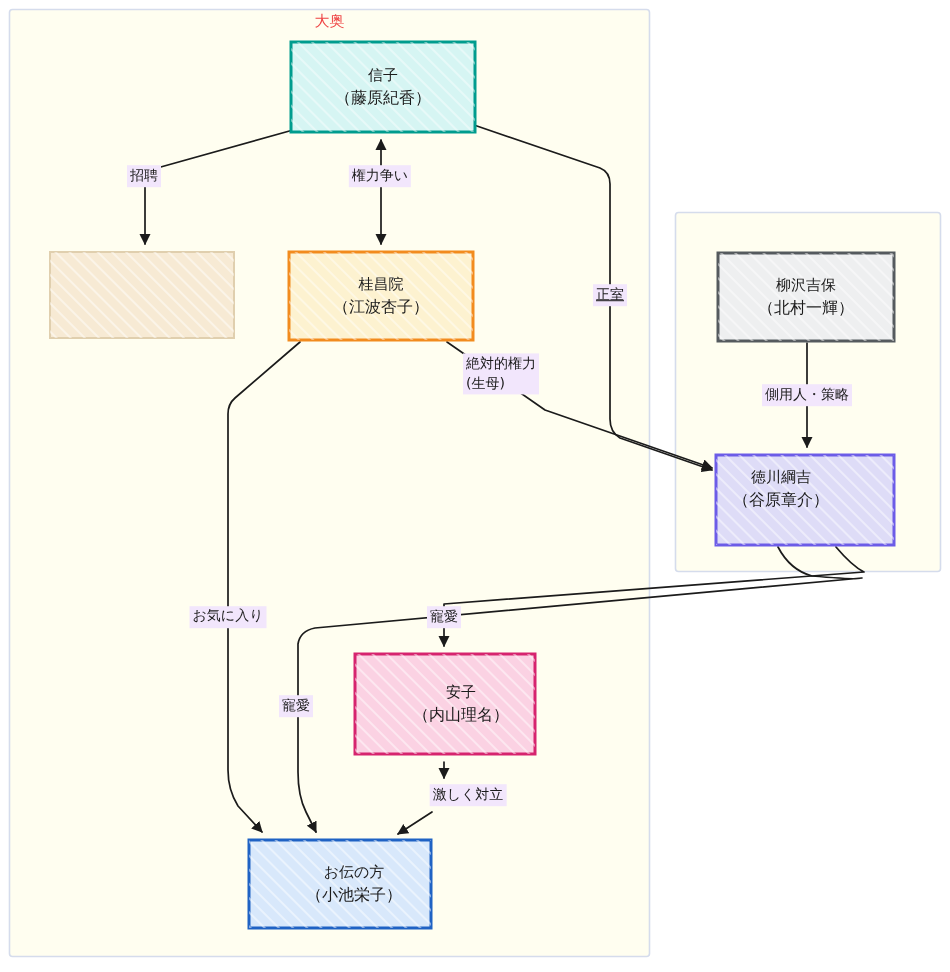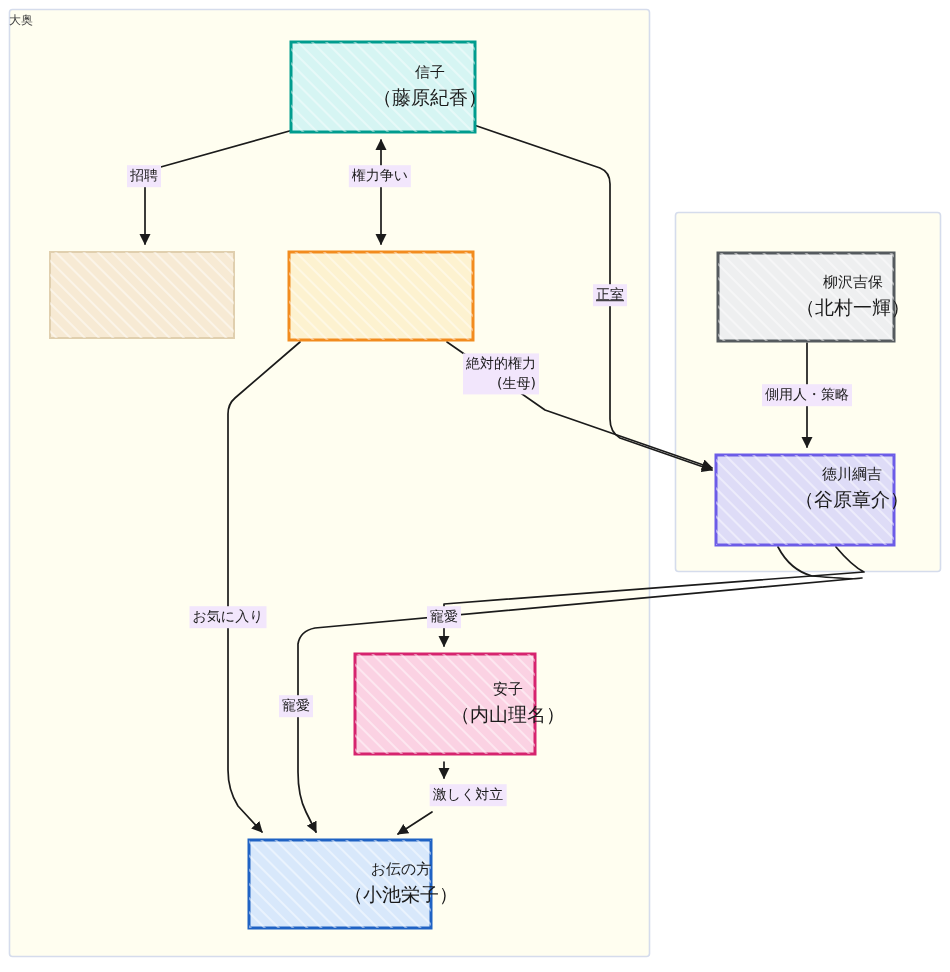--- a/index.html
+++ b/index.html
@@ -11,39 +11,38 @@
   #stage{position:absolute;left:0;top:0;width:950px;height:972px;}
   svg#canvas{position:absolute;left:0;top:0;width:950px;height:972px;}
 
   
   .node-label{
     position:absolute;
     display:flex;flex-direction:column;align-items:center;justify-content:center;
     text-align:center;line-height:1.45;
     color:#1b1b1b;font-size:15px;
     pointer-events:none;
-    padding-left:47px;
   }
-  .node-label .ln2{font-size:19px;}
+  .node-label .ln2{font-size:16px;}
 
   
   .cluster-title{
-    position:absolute;font-size:12px;color:#404040;text-align:left;
+    position:absolute;font-size:15px;color:#ef4444;text-align:center;
     white-space:nowrap;
   }
 
   
   .edge-label{
     position:absolute;
     background:#f2e6fc;
     color:#1b1b1b;
     font-size:14px;
     line-height:1.4;
     padding:1px 3px;
-    text-align:right;
+    text-align:left;
     white-space:nowrap;
     transform:translate(-50%,-50%);
   }
   .edge-label.two-line{white-space:normal;}
 </style>
 </head>
 <body>
 
 <div id="stage">
 
@@ -130,27 +129,31 @@
   </svg>
 
   <div class="cluster-title" style="left:9px;top:12px;width:641px;">大奥</div>
 
   <div class="node-label" style="left:291px;top:42px;width:184px;height:90px;">
     <span>信子</span>
     <span class="ln2">（藤原紀香）</span>
   </div>
 
 
+  <div class="node-label" style="left:289px;top:252px;width:184px;height:88px;">
+    <span>桂昌院</span>
+    <span class="ln2">（江波杏子）</span>
+  </div>
 
   <div class="node-label" style="left:718px;top:253px;width:176px;height:88px;justify-content:center;">
     <span>柳沢吉保</span>
     <span class="ln2">（北村一輝）</span>
   </div>
 
-  <div class="node-label" style="left:716px;top:455px;width:178px;height:68px;">
+  <div class="node-label" style="left:692px;top:455px;width:178px;height:68px;">
     <span>徳川綱吉</span>
     <span class="ln2">（谷原章介）</span>
   </div>
 
   <div class="node-label" style="left:355px;top:654px;width:212px;height:100px;">
     <span>安子</span>
     <span class="ln2">（内山理名）</span>
   </div>
 
   <div class="node-label" style="left:249px;top:840px;width:182px;height:88px;margin-left:14px;">
@@ -164,21 +167,21 @@
 
   <div class="edge-label" style="left:610px;top:295px;text-decoration:underline;">正室</div>
 
   <div class="edge-label two-line" style="left:501px;top:374px;">
     <div>絶対的権力</div>
     <div>(生母)</div>
   </div>
 
   <div class="edge-label" style="left:807px;top:395px;">側用人・策略</div>
 
-  <div class="edge-label" style="left:228px;top:617px;">お気に入り</div>
+  <div class="edge-label" style="left:228px;top:617px;font-family:Liberation Mono, monospace;">お気に入り</div>
 
   <div class="edge-label" style="left:296px;top:706px;">寵愛</div>
 
   <div class="edge-label" style="left:444px;top:617px;">寵愛</div>
 
   <div class="edge-label" style="left:468px;top:795px;">激しく対立</div>
 
 </div>
 
 </body></html>

